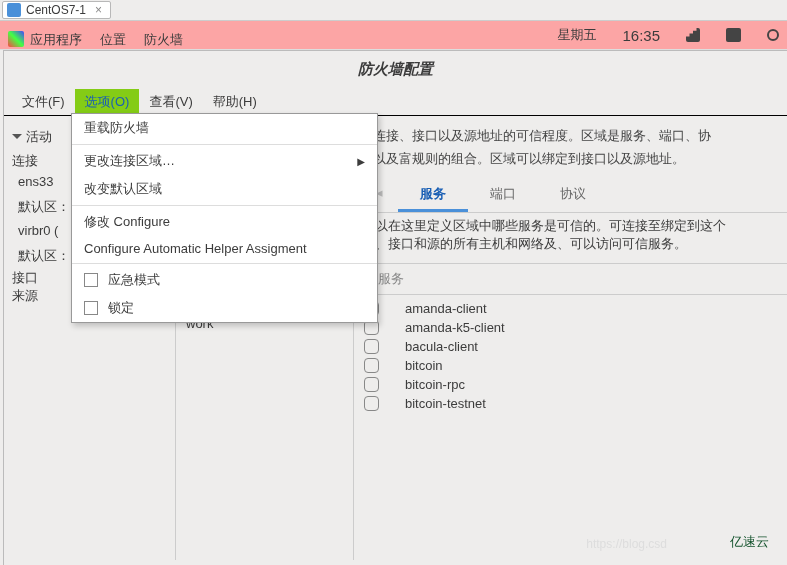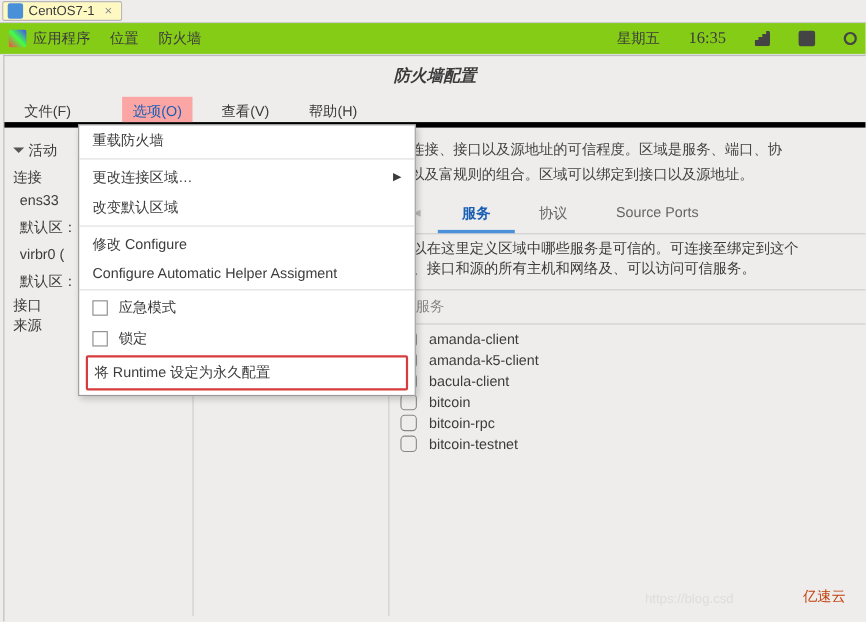--- a/index.html
+++ b/index.html
@@ -1,61 +1,61 @@
 <!DOCTYPE html>
 <html><head>
   <meta charset="utf-8">
   <style>
     *{box-sizing:border-box;margin:0;padding:0;}
     body{font-family:"Microsoft YaHei",sans-serif;font-size:13px;color:#3c3c3c;background:#eeedec;width:787px;height:565px;overflow:hidden;position:relative;}
     .vm-tab{position:absolute;top:0;left:2px;height:20px;display:flex;align-items:center;}
-    .tab{background:#fef9c3;border:1px solid #b8b8b8;padding:1px 8px 1px 4px;display:flex;align-items:flex-end;gap:5px;font-size:12px;border-radius:2px;}
+    .tab{background:#ffffff;border:1px solid #b8b8b8;padding:1px 8px 1px 4px;display:flex;align-items:flex-end;gap:5px;font-size:12px;border-radius:2px;}
     .tab-icon{width:14px;height:14px;background:#4a90d9;border-radius:2px;}
     .close-x{color:#888;margin-left:4px;cursor:pointer;}
-    .top-panel{position:absolute;top:20px;left:0;right:0;height:30px;background:#84cc16;border-top:1px solid #ccc;border-bottom:1px solid #ddd;display:flex;align-items:center;padding:10px 8px;}
+    .top-panel{position:absolute;top:20px;left:0;right:0;height:30px;background:#fca5a5;border-top:1px solid #ccc;border-bottom:1px solid #ddd;display:flex;padding:10px 8px;}
     .panel-icon{width:16px;height:16px;margin-right:6px;background:linear-gradient(45deg,#f44,#4f4,#44f);border-radius:2px;}
     .panel-item{margin-right:18px;color:#3c3c3c;}
-    .panel-r{margin-left:auto;display:flex;align-items:center;gap:26px;font-family:Liberation Serif, serif;}
+    .panel-r{margin-left:auto;display:flex;align-items:center;gap:26px;}
     .clock{font-size:15px;}
     .sys-ic{width:14px;height:14px;background:#444;border-radius:2px;}
     .sys-ic.net{clip-path:polygon(0 100%,0 60%,25% 60%,25% 40%,50% 40%,50% 20%,75% 20%,75% 0,100% 0,100% 100%);}
     .sys-ic.vol{width:15px;}
     .sys-ic.pwr{border-radius:50%;border:2px solid #444;background:none;width:12px;height:12px;}
     .main{position:absolute;top:50px;left:3px;right:0;bottom:0;background:#eeedec;border:1px solid #bbb;border-right:none;border-bottom:none;}
     .title{text-align:center;font-weight:bold;font-size:15px;padding:9px 0;font-style:italic;}
-    .menubar{display:flex;gap:16px;padding:0 8px;height:28px;border-bottom:5px solid #000000;}
+    .menubar{display:flex;gap:0;padding:0 8px;height:28px;align-items:center;border-bottom:1px solid #000000;}
     .menubar div{padding:4px 10px;cursor:pointer;}
-    .menubar .open{background:#fca5a5;color:#1a5fb4;margin-left:20px;}
+    .menubar .open{background:#84cc16;color:#1a5fb4;}
     .body{display:flex;height:calc(100% - 70px);}
     .lsidebar{width:172px;border-right:1px solid #ccc;padding:6px 8px;}
     .lsidebar .hdr{display:flex;align-items:center;gap:4px;margin:6px 0;font-size:13px;}
     .chev::before{content:"";display:inline-block;border:5px solid transparent;border-top-color:#555;transform:translateY(2px);}
     .lsidebar .sub{margin-left:6px;line-height:1.9;}
     .content{flex:1;padding:6px 0 0 0;overflow:hidden;}
     .desc{padding:2px 6px 8px;color:#444;line-height:1.8;font-size:13px;}
     .tabs{display:flex;border-bottom:1px solid #ccc;margin:0 0 0 370px;}
     .tabs div{padding:6px 22px;color:#666;cursor:pointer;}
     .tabs .act{color:#1a5fb4;font-weight:bold;border-bottom:3px solid #4a90d9;}
     .midbody{display:flex;height:100%;}
     .zonelist{width:178px;border-right:1px solid #ccc;}
     .zone{padding:4px 10px;cursor:pointer;}
     .zone.sel{background:#4a90d9;color:#fff;}
     .svcarea{flex:1;padding:0;}
     .svcdesc{padding:4px 8px 10px;border-bottom:1px solid #ccc;}
     .svchdr{padding:6px 24px;color:#888;border-bottom:1px solid #ccc;}
     .svclist{padding:4px 0;}
-    .svcrow{display:flex;align-items:center;gap:11px;padding:2px 10px;}
+    .svcrow{display:flex;align-items:center;gap:26px;padding:2px 10px;}
     .cb{width:15px;height:15px;border:1.5px solid #888;border-radius:4px;}
     .dropdown{position:absolute;top:113px;left:71px;width:307px;background:#fff;border:1px solid #999;box-shadow:2px 3px 6px rgba(0,0,0,.2);z-index:100;}
     .dropdown .item{padding:5px 12px;cursor:pointer;display:flex;align-items:center;}
     .dropdown .sep{height:1px;background:#ddd;margin:2px 0;}
     .dropdown .sub-ind{margin-left:auto;font-size:10px;}
     .dropdown .chk{width:14px;height:14px;border:1px solid #888;margin-right:10px;flex-shrink:0;}
     .dropdown .hl{border:2.5px solid #d83b3b;margin:1px 6px 4px;padding:5px 6px;border-radius:2px;}
-    .wm{position:absolute;bottom:14px;right:18px;color:#c2410c;font-size:13px;pointer-events:none;}
+    .wm{position:absolute;bottom:14px;right:18px;color:#14532d;font-size:13px;pointer-events:none;}
     .wm2{position:absolute;bottom:14px;right:120px;color:#ddd;font-size:12px;}
   </style>
 </head>
 <body>
 
 <div class="vm-tab">
   <div class="tab">
     <span class="tab-icon"></span>
     <span>CentOS7-1</span>
     <span class="close-x">×</span>
@@ -112,22 +112,22 @@
           <div class="zone">work</div>
         </div>
         <div class="svcarea">
           <div class="desc">
             <div>络连接、接口以及源地址的可信程度。区域是服务、端口、协</div>
             <div>虑以及富规则的组合。区域可以绑定到接口以及源地址。</div>
           </div>
           <div class="tabs" style="margin-left:0;">
             <div style="width:12px;color:#bbb;">◂</div>
             <div class="act">服务</div>
+            <div>端口</div>
             <div>协议</div>
-            <div>Source Ports</div>
           </div>
           <div class="svcdesc">
             <div>可以在这里定义区域中哪些服务是可信的。可连接至绑定到这个</div>
             <div>接、接口和源的所有主机和网络及、可以访问可信服务。</div>
           </div>
           <div class="svchdr">服务</div>
           <div class="svclist" id="svclist">
               <div class="svcrow">
                 <span class="cb"></span>
                 <span>amanda-client</span>
@@ -172,17 +172,16 @@
   <div class="item">Configure Automatic Helper Assigment</div>
   <div class="sep"></div>
   <div class="item">
       <span class="chk"></span>
       <span>应急模式</span>
     </div>
   <div class="item">
       <span class="chk"></span>
       <span>锁定</span>
     </div>
-  <div class="hl">将 Runtime 设定为永久配置</div>
 </div>
 
 <div class="wm2">https://blog.csd</div>
 <div class="wm">亿速云</div>
 
 </body></html>

